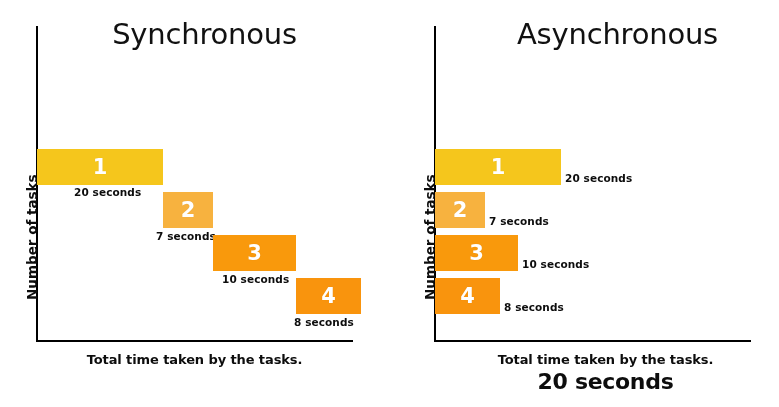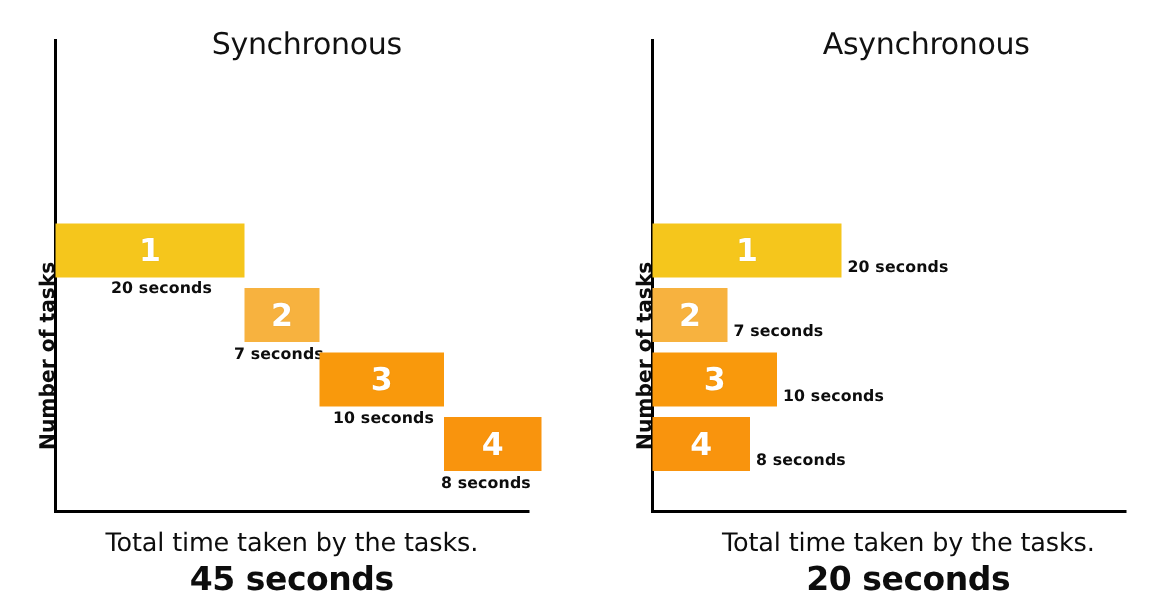--- a/index.html
+++ b/index.html
@@ -29,21 +29,21 @@
   .panel-left  { left: 0px; }
   .panel-right { left: 411px; }
 
   .chart-title {
     position: absolute;
     top: 17px;
     width: 100%;
     text-align: center;
     font-family: "DejaVu Sans", sans-serif;
     font-weight: 400;
-    font-size: 20px;
+    font-size: 29px;
     letter-spacing: -0.2px;
     color: #111111;
     white-space: nowrap;
   }
   .panel-left  .chart-title { left: 10px; }
   .panel-right .chart-title { left: 12px; }
 
   
   .axis-y {
     position: absolute;
@@ -100,22 +100,22 @@
   }
 
   .footer {
     position: absolute;
     width: 389px;
     left: 0;
     text-align: center;
     color: #0d0d0d;
   }
   .footer-line1 {
-    font-size: 17px;
-    font-weight: 400;
+    font-size: 13px;
+    font-weight: 700;
     letter-spacing: -0.1px;
     white-space: nowrap;
   }
   .footer-line2 {
     font-size: 22px;
     font-weight: 700;
     letter-spacing: -0.3px;
     white-space: nowrap;
     margin-top: 2px;
   }
@@ -153,21 +153,20 @@
 
       <div class="bar" style="left:296px; top:278px; width:65px; height:36px; background:#F9940D;">
         <span class="bar-num">4</span>
       </div>
       <div class="bar-label" style="left:294px; top:316px;">8 seconds</div>
 
     </div>
 
     <div class="footer" style="top:352px;">
       <div class="footer-line1">Total time taken by the tasks.</div>
-      <div class="footer-line2">45 seconds</div>
     </div>
 
   </div>
 
   <div class="panel panel-right">
 
     <div class="chart-title">Asynchronous</div>
 
     <div class="axis-y" style="left:23px; top:26px; height:316px;"></div>
     <div class="axis-x" style="left:23px; top:340px; width:317px;"></div>

